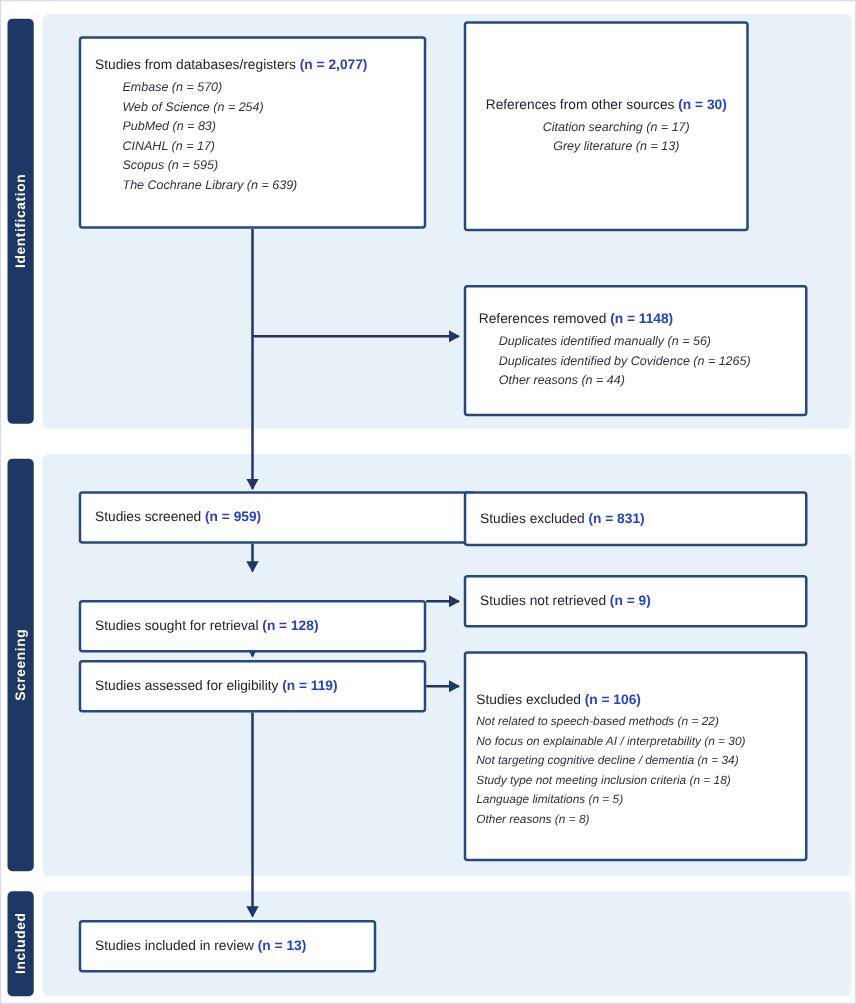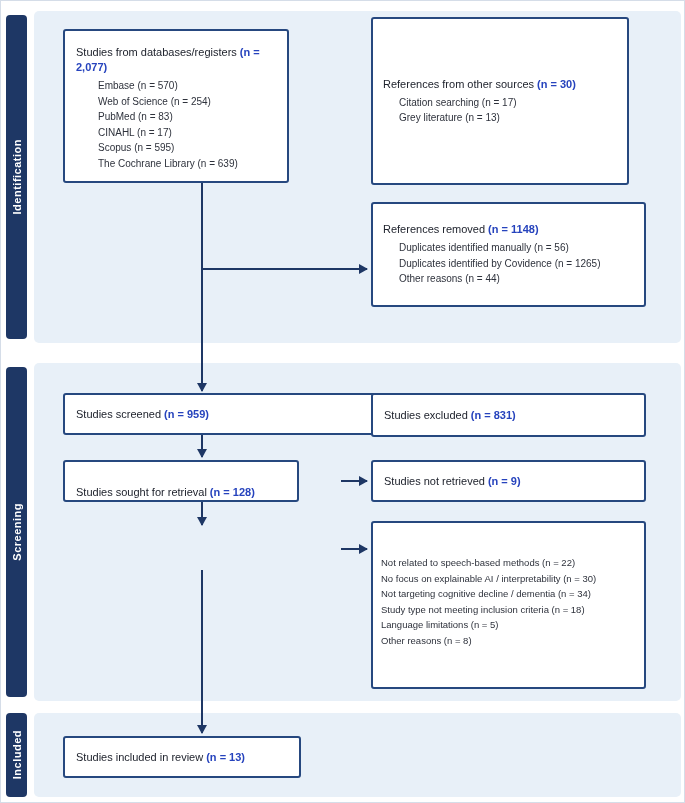--- a/index.html
+++ b/index.html
@@ -70,36 +70,37 @@
   .box-head .n{
     color:var(--accent);
     font-weight:bold;
     margin-left:3px;
   }
   .box-items{
     margin-top:3px;
     font-size:10px;
     line-height:15.5px;
     color:var(--subtext);
+    font-style:italic;
   }
   .indent-lg{margin-left:22px;}
   .indent-sm{margin-left:16px;}
   .box-small{
     display:flex;align-items:center;
     padding:0 11px;
   }
   .box-pad{padding:14px 11px 10px 11px;}
   
-  .b-databases{left:62px;top:28px;width:226px;height:154px;}
-  .b-other{left:370px;top:16px;width:258px;height:168px;
-    display:flex;flex-direction:column;justify-content:center;padding:0 10px;}
-  .b-removed{left:370px;top:201px;width:275px;height:105px;padding:18px 10px 0 10px;}
+  .b-databases{left:62px;top:28px;width:278px;height:154px;}
+  .b-other{left:370px;top:16px;width:228px;height:168px;
+    display:flex;flex-direction:column;justify-content:center;padding:0 10px;text-align:center;}
+  .b-removed{left:370px;top:227px;width:275px;height:105px;padding:18px 10px 0 10px;}
   .b-screened{left:62px;top:392px;width:318px;height:42px;}
   .b-excl-screened{left:370px;top:392px;width:275px;height:44px;}
-  .b-retrieval{left:62px;top:459px;width:236px;height:42px;align-items:flex-end;}
+  .b-retrieval{left:62px;top:479px;width:278px;height:42px;}
   .b-not-retrieved{left:370px;top:459px;width:275px;height:42px;}
   .b-eligibility{left:62px;top:527px;width:278px;height:42px;}
   .b-excl-eligibility{left:370px;top:520px;width:275px;height:168px;padding:30px 8px 0 8px;}
   .b-excl-eligibility .box-items{font-size:9.5px;line-height:15.5px;margin-top:2px;}
   .b-included{left:62px;top:735px;width:238px;height:42px;}
 </style>
 </head>
 <body>
 
 <div class="stage">
@@ -186,22 +187,30 @@
       <span class="lbl">Studies sought for retrieval</span><span class="n">(n = 128)</span>
     </div>
   </div>
 
   <div class="box box-small b-not-retrieved">
     <div class="box-head">
       <span class="lbl">Studies not retrieved</span><span class="n">(n = 9)</span>
     </div>
   </div>
 
+  <div class="box box-small b-eligibility">
+    <div class="box-head">
+      <span class="lbl">Studies assessed for eligibility</span><span class="n">(n = 119)</span>
+    </div>
+  </div>
 
   <div class="box b-excl-eligibility">
+    <div class="box-head">
+      <span class="lbl">Studies excluded</span><span class="n">(n = 106)</span>
+    </div>
     <div class="box-items">
       <div class="item">Not related to speech-based methods (n = 22)</div>
       <div class="item">No focus on explainable AI / interpretability (n = 30)</div>
       <div class="item">Not targeting cognitive decline / dementia (n = 34)</div>
       <div class="item">Study type not meeting inclusion criteria (n = 18)</div>
       <div class="item">Language limitations (n = 5)</div>
       <div class="item">Other reasons (n = 8)</div>
     </div>
   </div>
 

